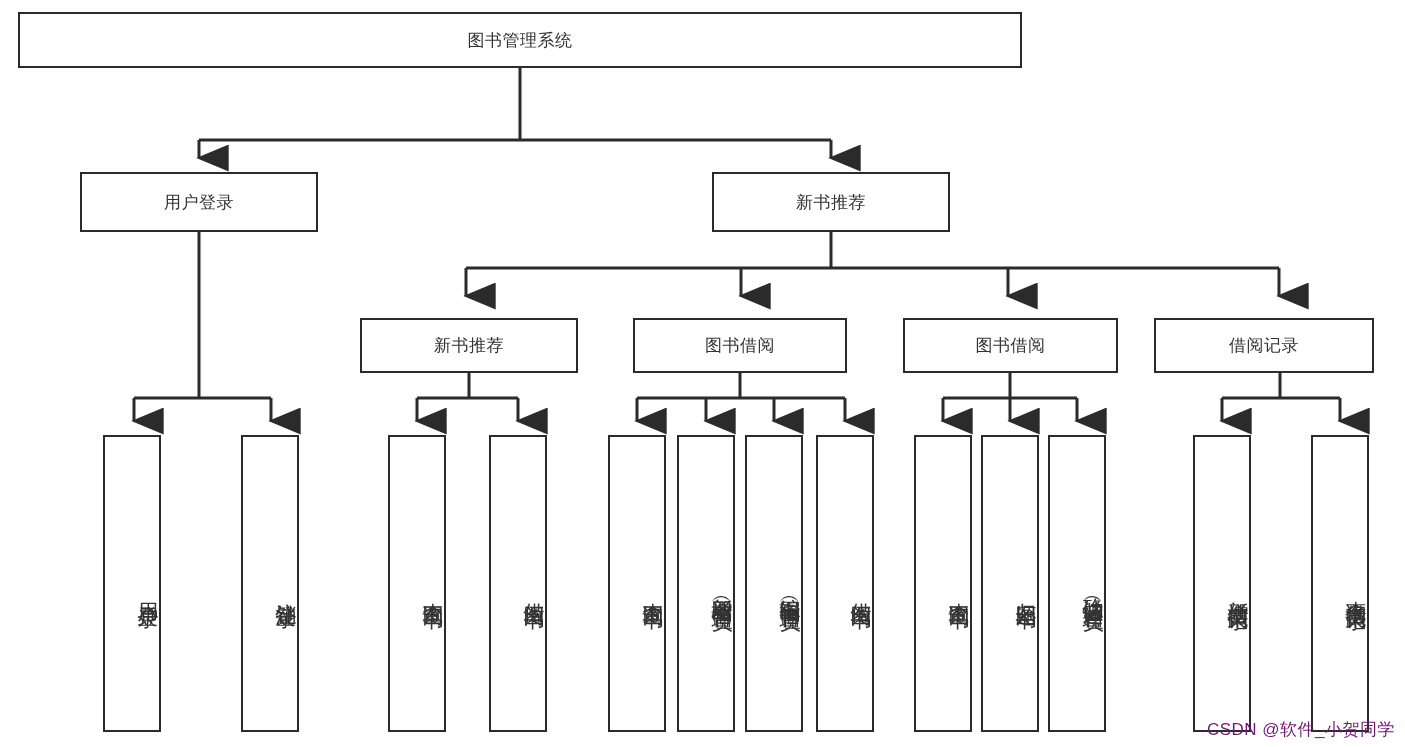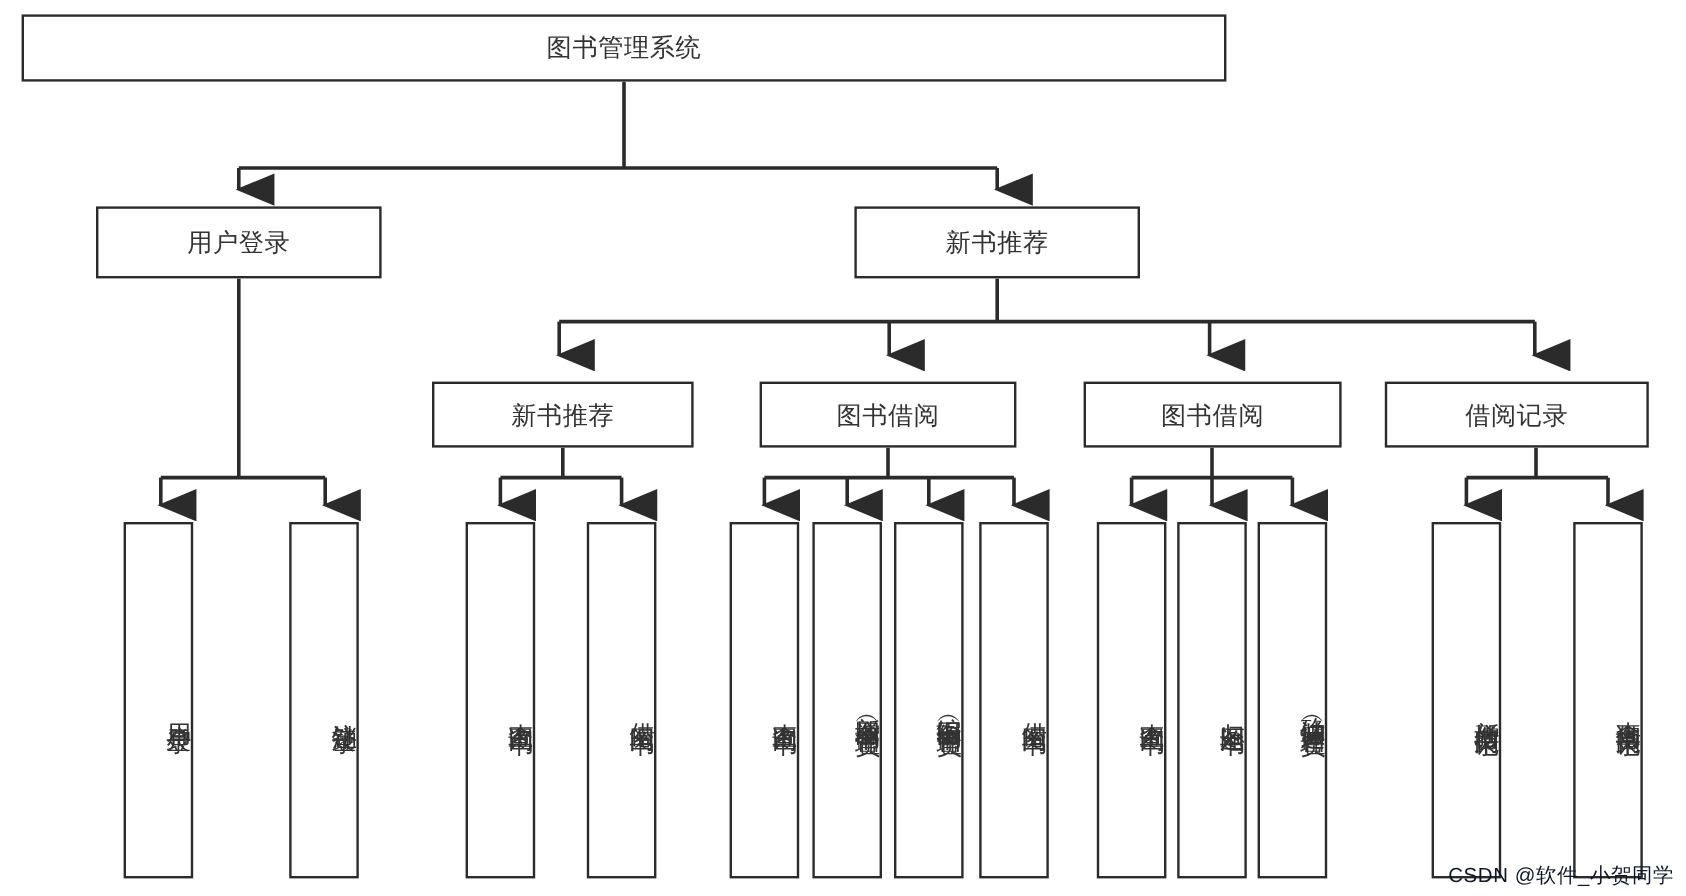--- a/index.html
+++ b/index.html
@@ -29,21 +29,21 @@
     position: absolute;
     box-sizing: border-box;
     border: 2px solid #2b2b2b;
     background: #ffffff;
     display: flex;
     align-items: center;
     justify-content: center;
     color: #333333;
   }
   .node.horiz {
-    font-size: 21px;
+    font-size: 17px;
     letter-spacing: 0.5px;
   }
   .node.vert {
     writing-mode: vertical-rl;
     text-orientation: upright;
     font-size: 21px;
     letter-spacing: 2px;
     align-items: flex-start;
     justify-content: center;
     padding-top: 12px;
@@ -55,21 +55,21 @@
     white-space: nowrap;
   }
   .node .hlabel {
     white-space: nowrap;
   }
   #watermark {
     position: absolute;
     right: 10px;
     bottom: 6px;
     font-size: 17px;
-    color: #0f172a;
+    color: #701a75;
     white-space: nowrap;
     letter-spacing: 0.5px;
   }
 </style>
 </head>
 <body>
 
 <div id="canvas">
 
   <svg class="connectors" viewBox="0 0 1405 747">

